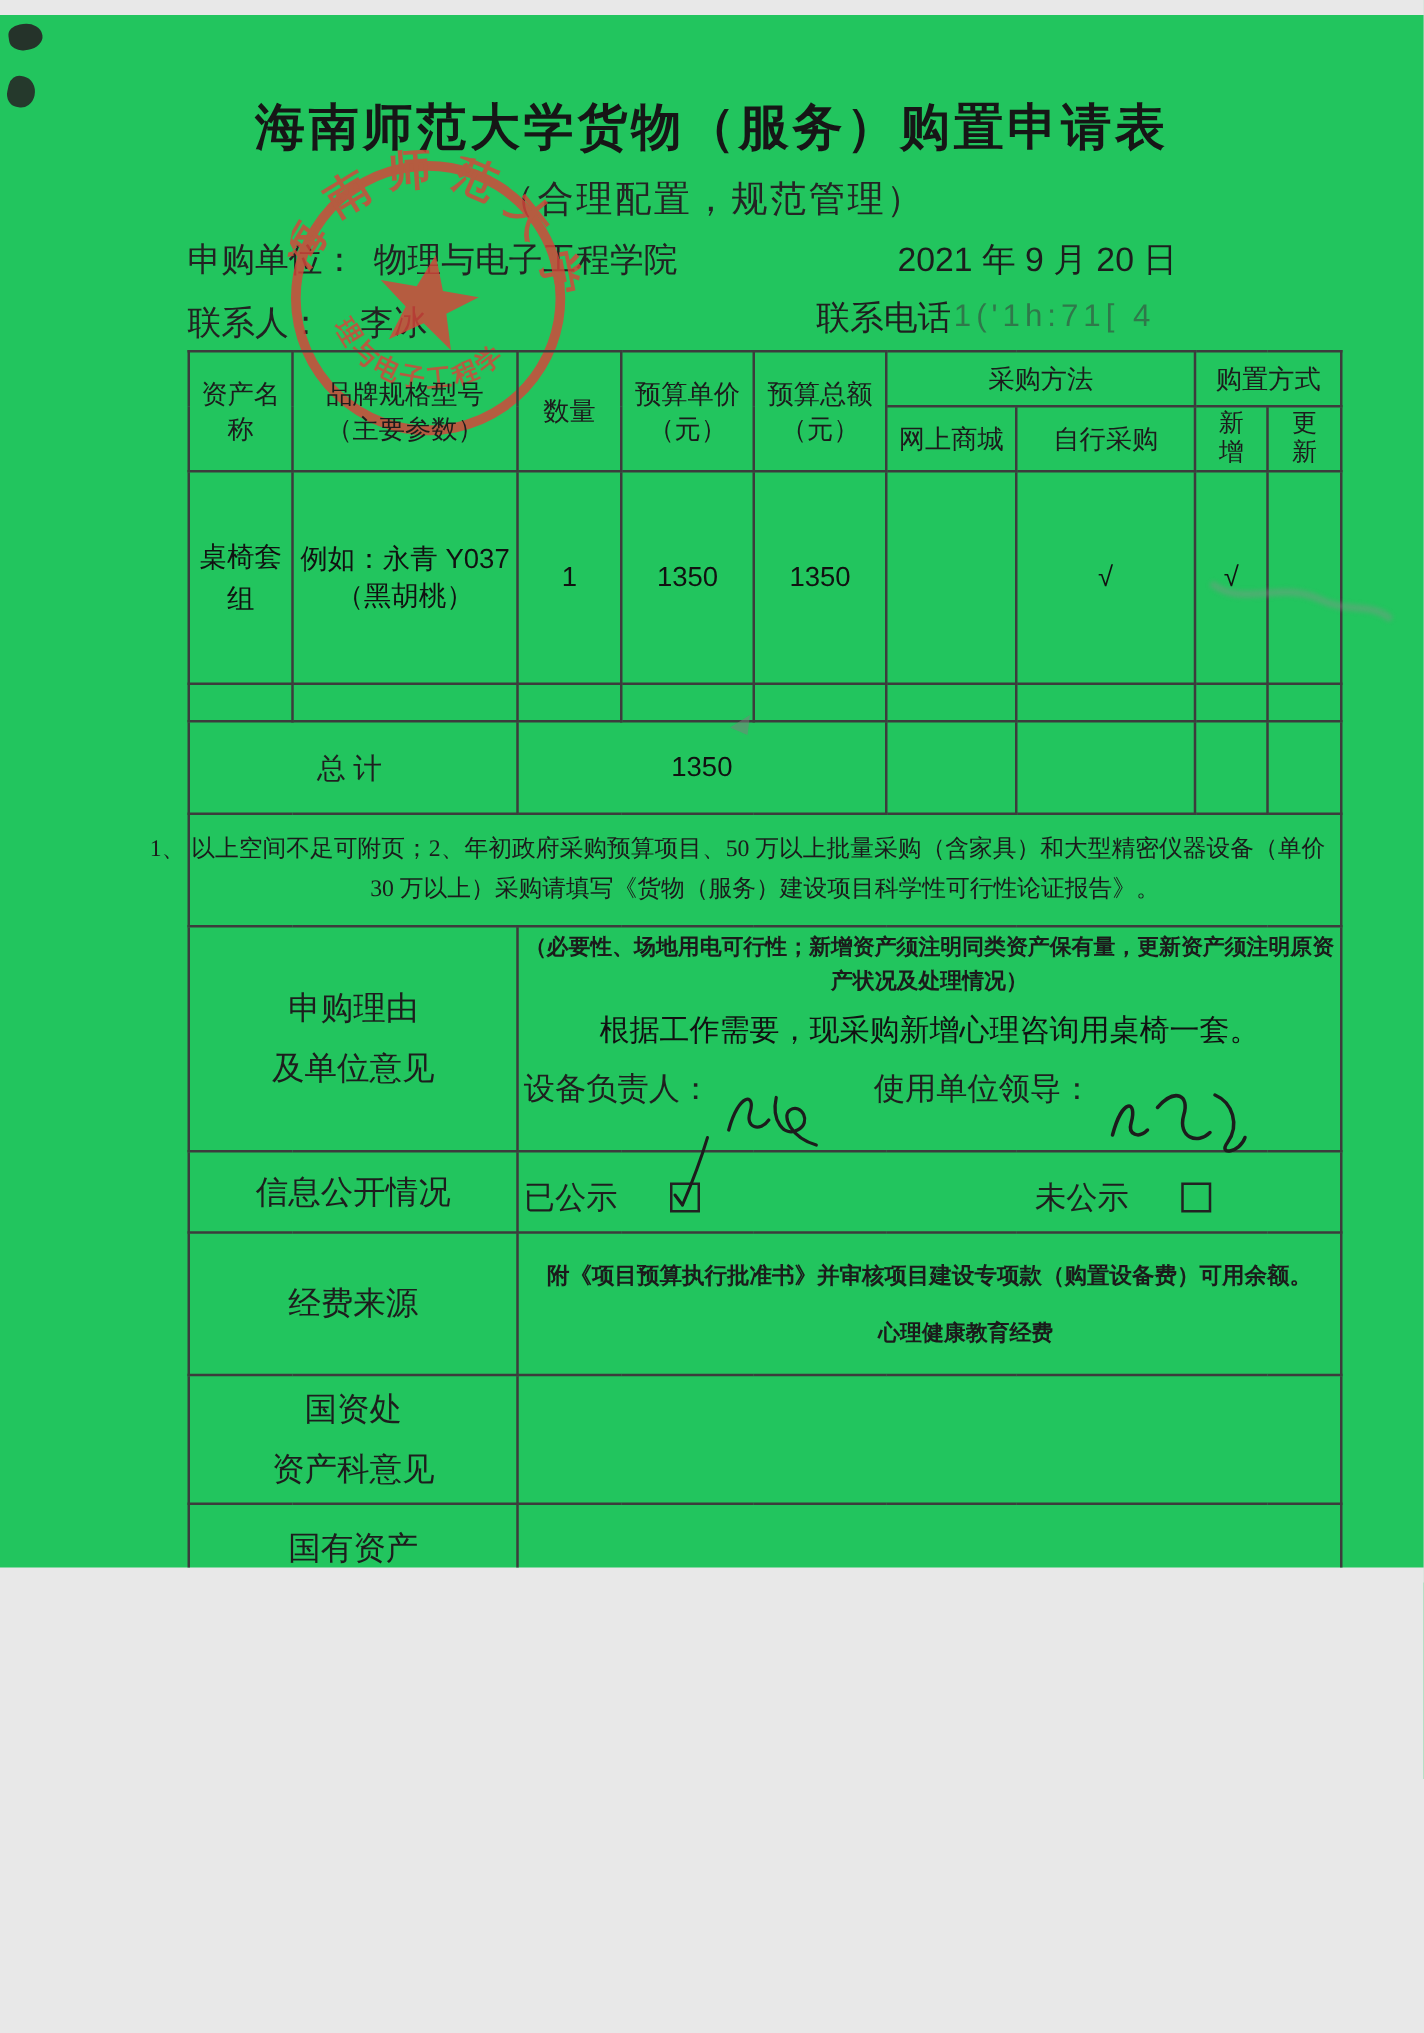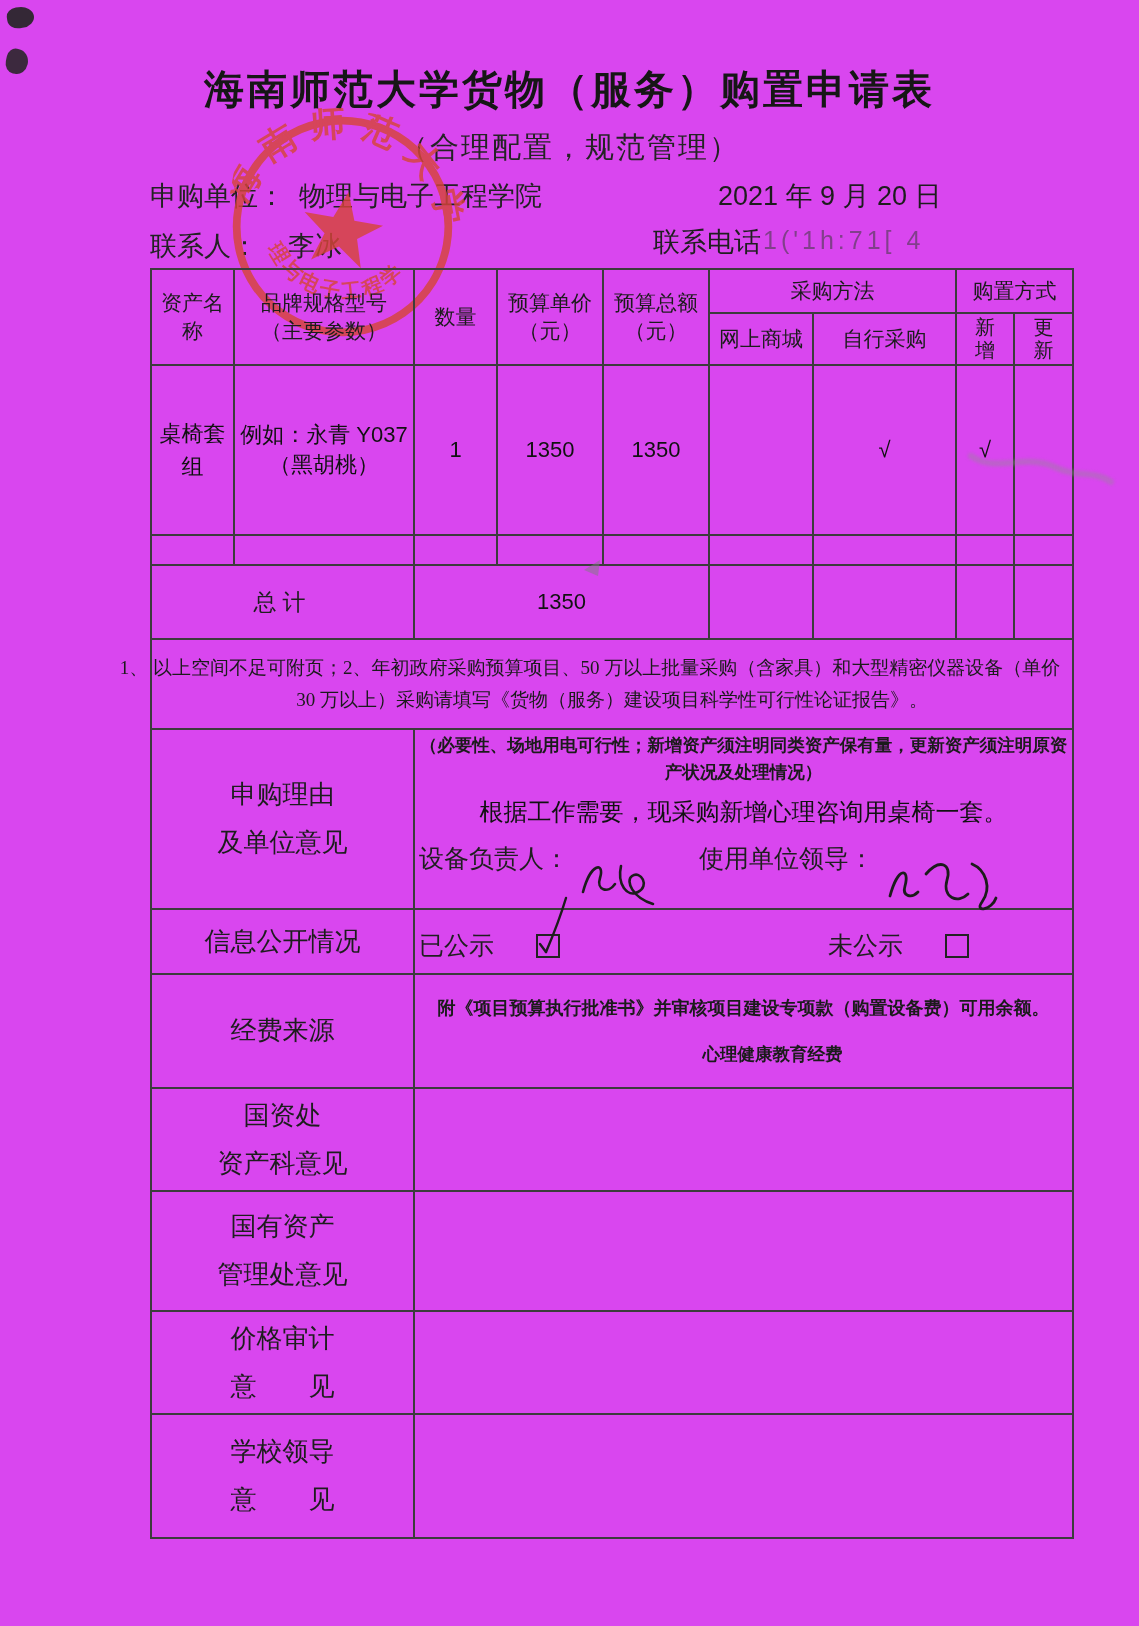--- a/index.html
+++ b/index.html
@@ -1,18 +1,18 @@
 <!DOCTYPE html>
 <html><head>
 <meta charset="utf-8">
 <style>
   html,body{margin:0;padding:0;background:#e8e8e8;}
   .page{
-    position:relative; width:1139px; height:1626px; margin:0 auto;
-    background:#d946ef; overflow:hidden; color:#1f1f1f;
+    position:relative; width:1139px; height:1242px; margin:12px auto;
+    background:#22c55e; overflow:hidden; color:#1f1f1f;
     font-family:"Liberation Serif","DejaVu Serif",serif;
   }
   .pre{white-space:pre-line;}
   
   .title{
     position:absolute; top:62px; left:0; width:100%; text-align:center;
     font-family:"Liberation Sans","DejaVu Sans",sans-serif;
     font-size:40px; font-weight:700; letter-spacing:3px; color:#161616;
   }
   .subtitle{

